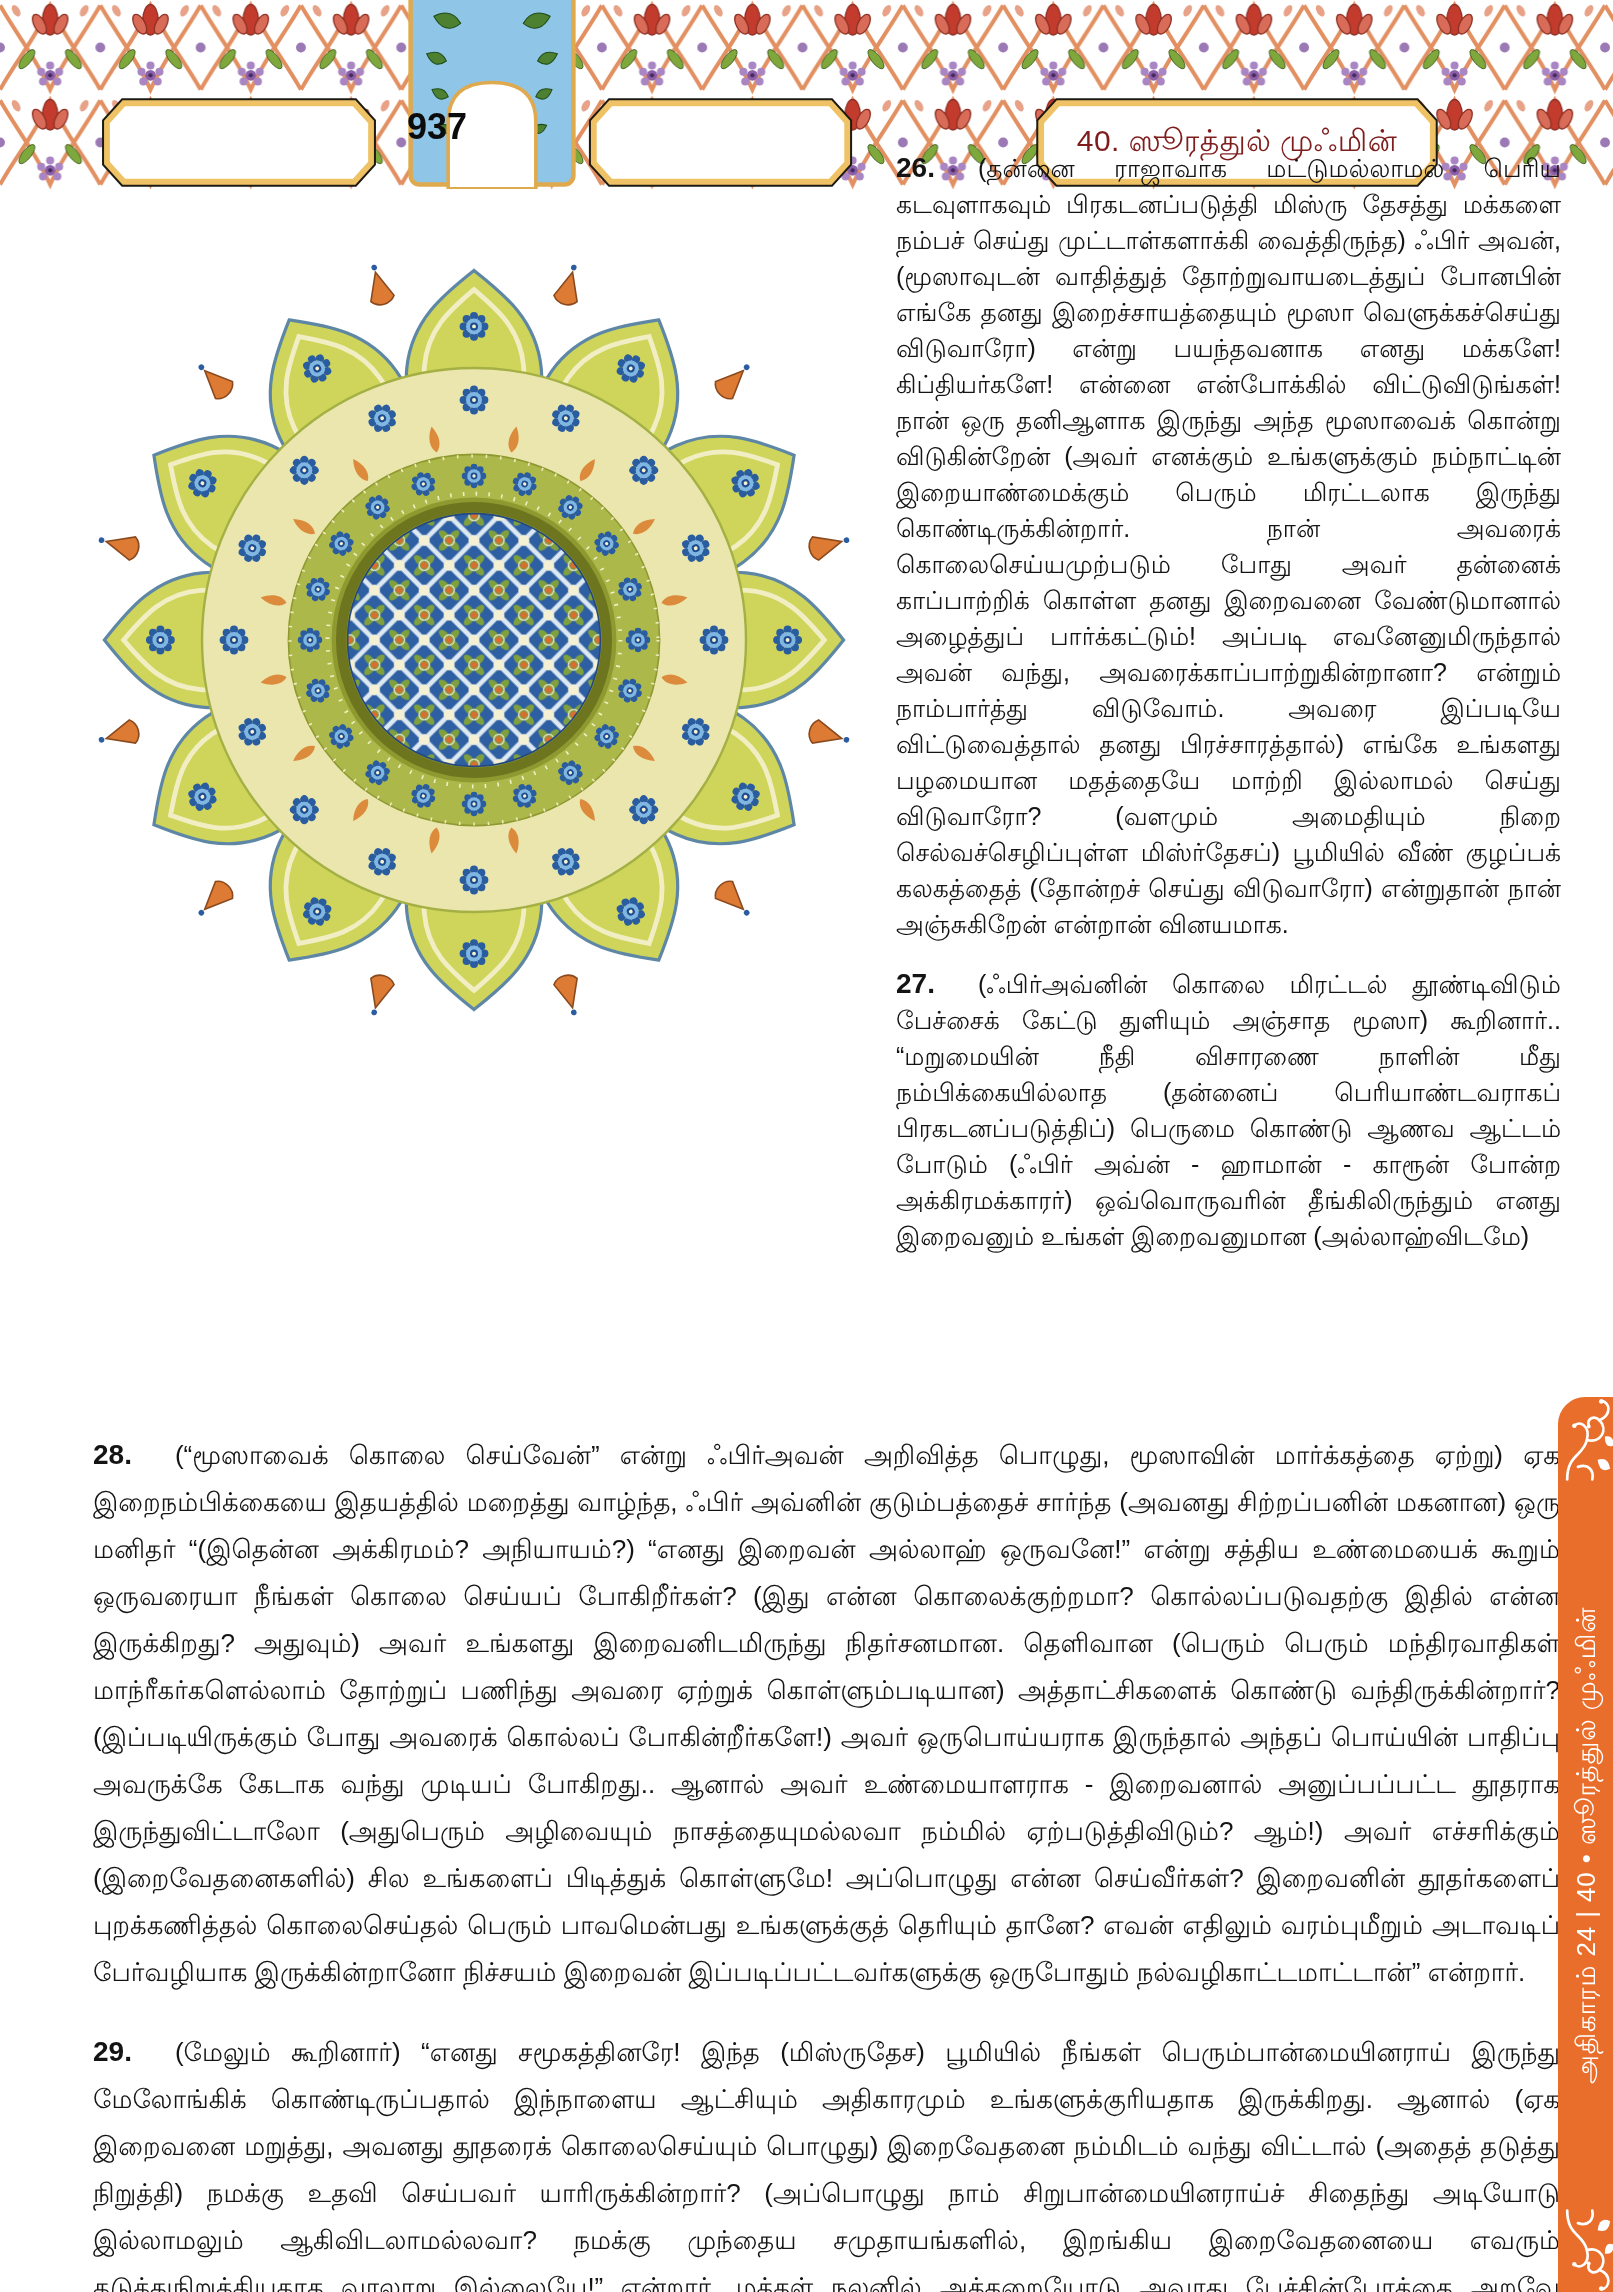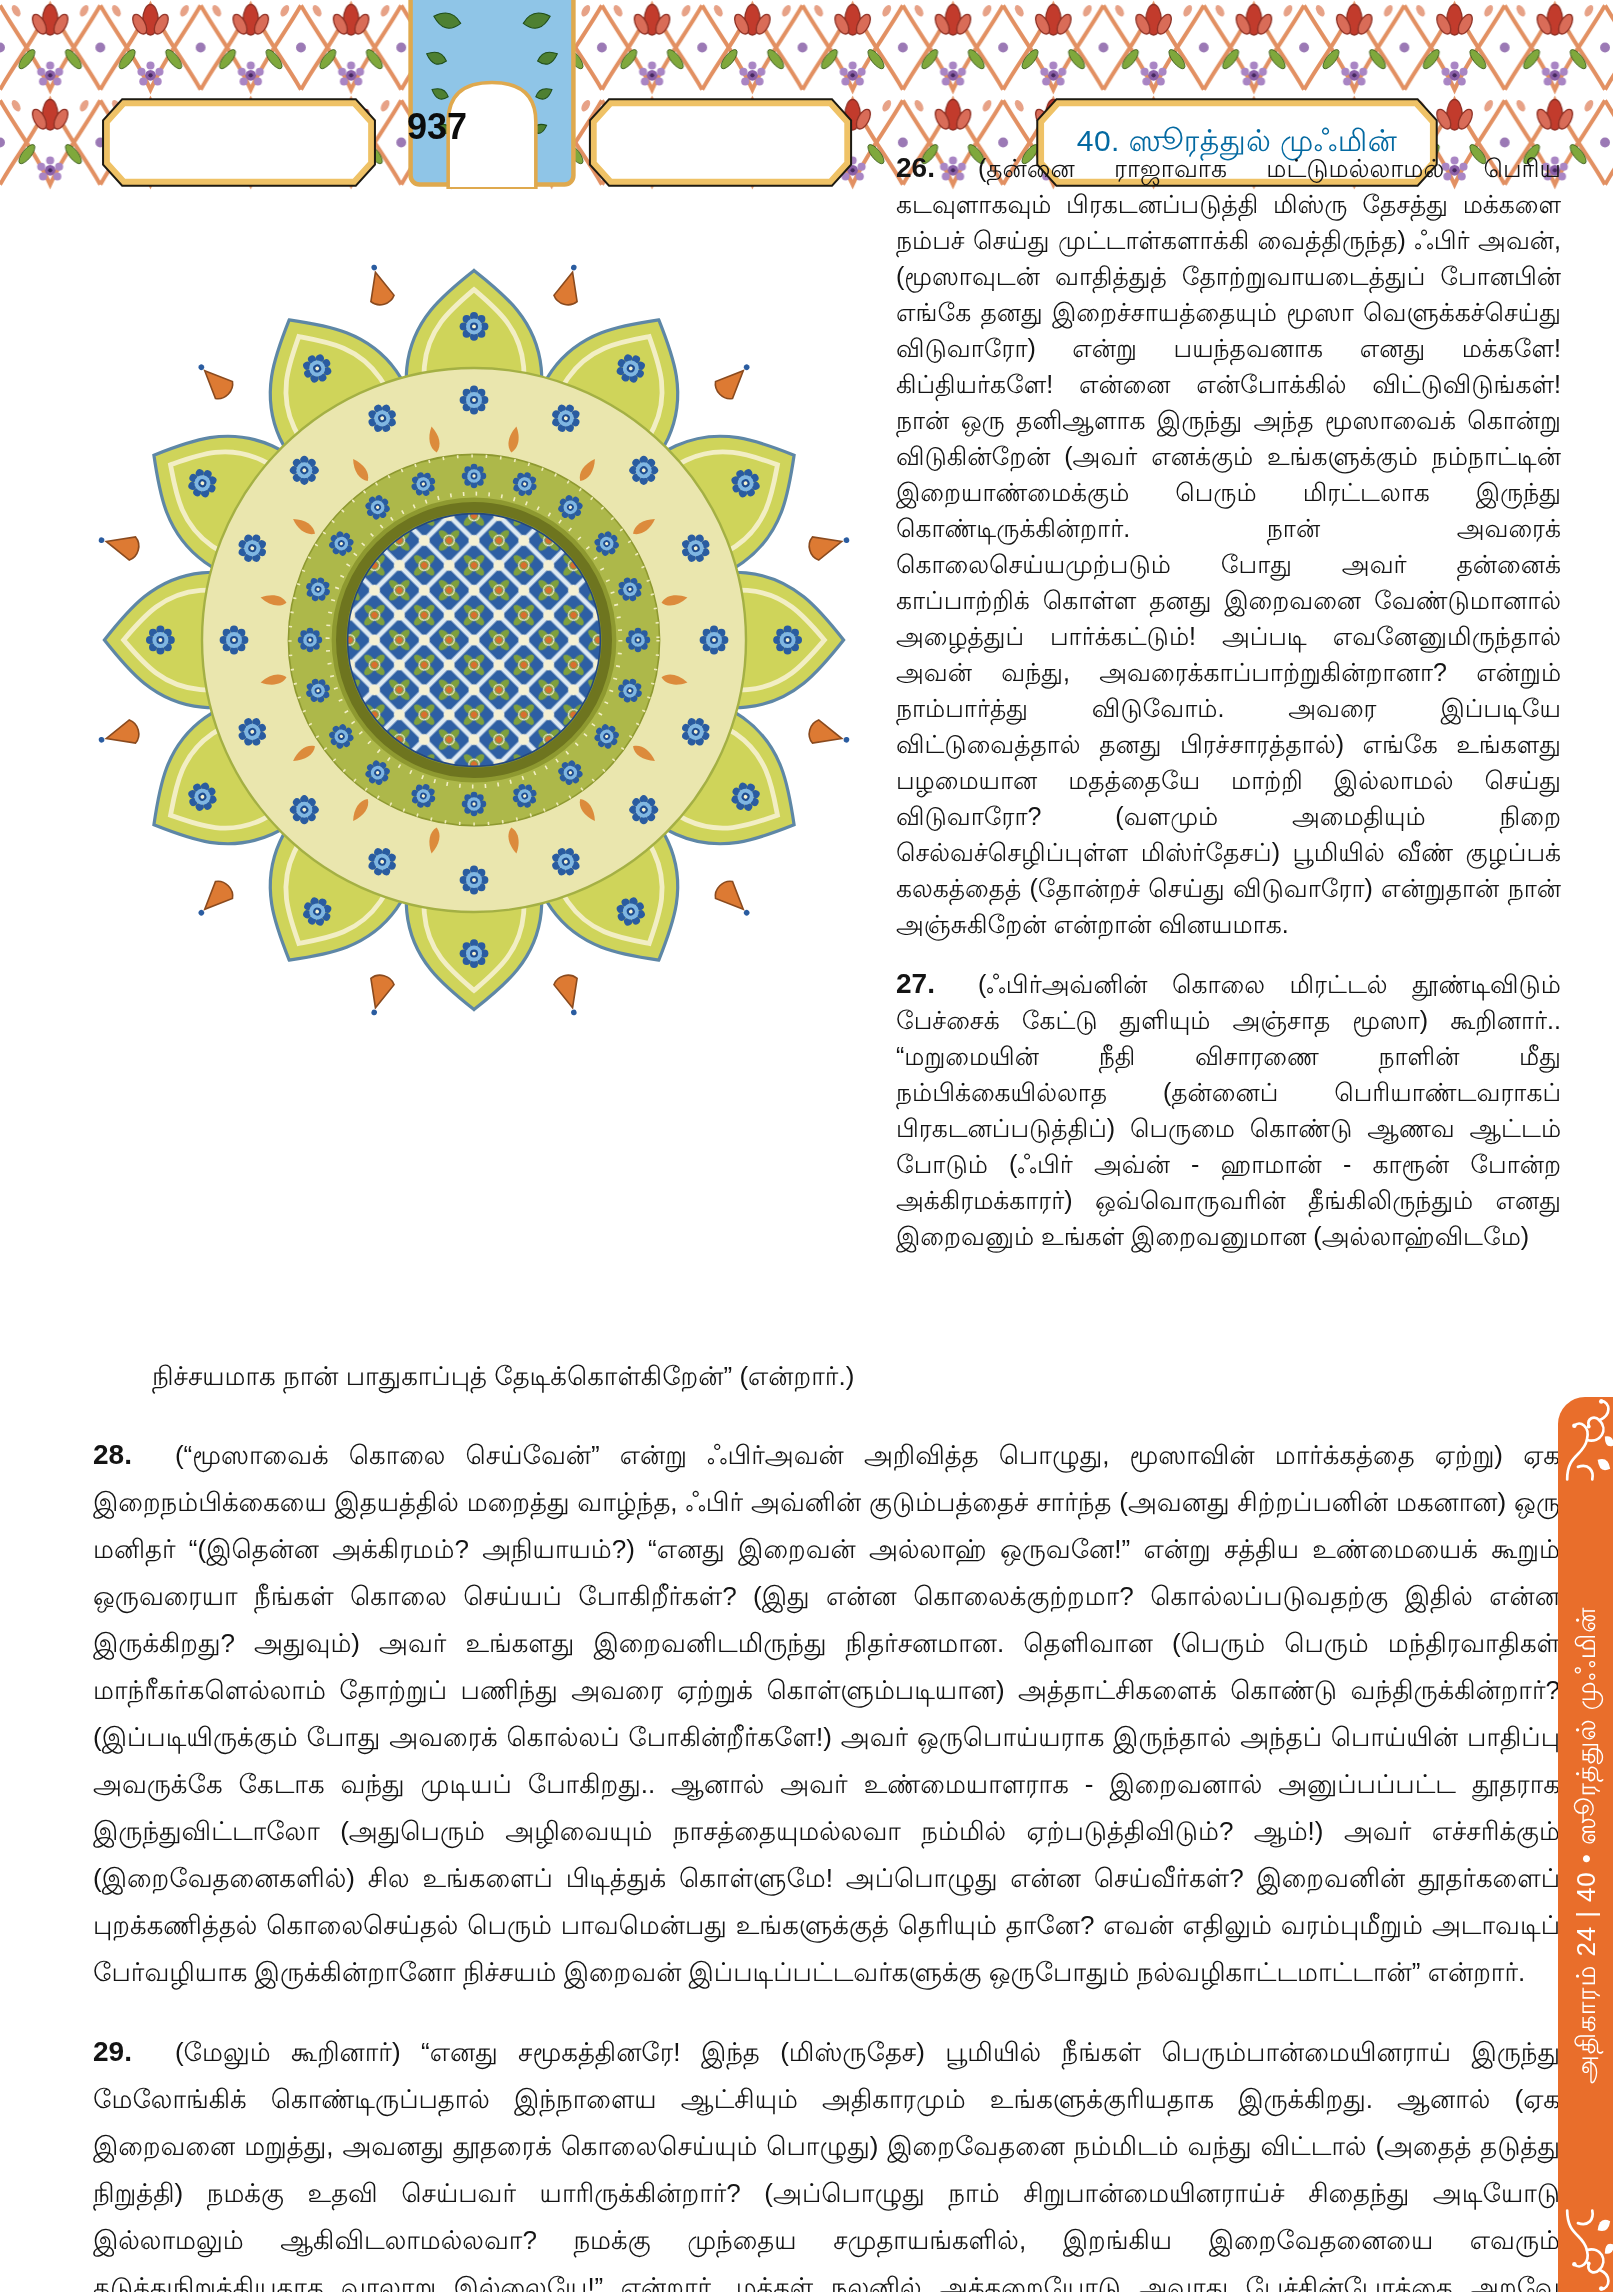--- a/index.html
+++ b/index.html
@@ -6,21 +6,21 @@
   .page{position:relative;width:1614px;height:2293px;background:#ffffff;overflow:hidden;
         font-family:"Liberation Sans","DejaVu Sans",sans-serif;color:#141414;}
 
   
   .top-border{position:absolute;left:0;top:0;width:1614px;height:190px;}
 
   
   .cart{position:absolute;top:97px;height:91px;}
   .cart svg{display:block;}
   .cart .cart-label{position:absolute;inset:0;display:flex;align-items:center;justify-content:center;
-        font-size:30px;color:#0369a1;letter-spacing:0.4px;white-space:nowrap;}
+        font-size:30px;color:#7f1d1d;letter-spacing:0.4px;white-space:nowrap;}
   .cart-left{left:100px;width:278px;}
   .cart-mid{left:587px;width:267px;}
   .cart-title{left:1034px;width:406px;}
 
   
   .num-panel{position:absolute;left:407px;top:0;width:170px;height:189px;}
   .num-panel svg{display:block;}
   .pnum{position:absolute;left:0;right:0;top:106px;text-align:left;
         font-size:36px;font-weight:bold;color:#0c0c0c;}
 
@@ -281,21 +281,20 @@
       <circle r="158" fill="url(#ctile)"></circle>
       <circle r="158" fill="none" stroke="#24487F" stroke-width="2"></circle>
     </svg>
   </div>
 
   <div class="col-text">
     <p class="para"><span class="pn">26.</span><span>(தன்னை ராஜாவாக மட்டுமல்லாமல் பெரிய கடவுளாகவும் பிரகடனப்படுத்தி மிஸ்ரு தேசத்து மக்களை நம்பச் செய்து முட்டாள்களாக்கி வைத்திருந்த) ஃபிர் அவன், (மூஸாவுடன் வாதித்துத் தோற்றுவாயடைத்துப் போனபின் எங்கே தனது இறைச்சாயத்தையும் மூஸா வெளுக்கச்செய்து விடுவாரோ) என்று பயந்தவனாக எனது மக்களே! கிப்தியர்களே! என்னை என்போக்கில் விட்டுவிடுங்கள்! நான் ஒரு தனிஆளாக இருந்து அந்த மூஸாவைக் கொன்று விடுகின்றேன் (அவர் எனக்கும் உங்களுக்கும் நம்நாட்டின் இறையாண்மைக்கும் பெரும் மிரட்டலாக இருந்து கொண்டிருக்கின்றார். நான் அவரைக் கொலைசெய்யமுற்படும் போது அவர் தன்னைக் காப்பாற்றிக் கொள்ள தனது இறைவனை வேண்டுமானால் அழைத்துப் பார்க்கட்டும்! அப்படி எவனேனுமிருந்தால் அவன் வந்து, அவரைக்காப்பாற்றுகின்றானா? என்றும் நாம்பார்த்து விடுவோம். அவரை இப்படியே விட்டுவைத்தால் தனது பிரச்சாரத்தால்) எங்கே உங்களது பழமையான மதத்தையே மாற்றி இல்லாமல் செய்து விடுவாரோ? (வளமும் அமைதியும் நிறை செல்வச்செழிப்புள்ள மிஸ்ர்தேசப்) பூமியில் வீண் குழப்பக் கலகத்தைத் (தோன்றச் செய்து விடுவாரோ) என்றுதான் நான் அஞ்சுகிறேன் என்றான் வினயமாக.</span></p>
     <p class="para p27"><span class="pn">27.</span><span>(ஃபிர்அவ்னின் கொலை மிரட்டல் தூண்டிவிடும் பேச்சைக் கேட்டு துளியும் அஞ்சாத மூஸா) கூறினார்.. “மறுமையின் நீதி விசாரணை நாளின் மீது நம்பிக்கையில்லாத (தன்னைப் பெரியாண்டவராகப் பிரகடனப்படுத்திப்) பெருமை கொண்டு ஆணவ ஆட்டம் போடும் (ஃபிர் அவ்ன் - ஹாமான் - காரூன் போன்ற அக்கிரமக்காரர்) ஒவ்வொருவரின் தீங்கிலிருந்தும் எனது இறைவனும் உங்கள் இறைவனுமான (அல்லாஹ்விடமே)</span></p>
   </div>
 
-  <div class="cont-line">நிச்சயமாக நான் பாதுகாப்புத் தேடிக்கொள்கிறேன்” (என்றார்.)</div>
 
   <div class="body-block">
     <p class="bpara"><span class="pn">28.</span><span>(“மூஸாவைக் கொலை செய்வேன்” என்று ஃபிர்அவன் அறிவித்த பொழுது, மூஸாவின் மார்க்கத்தை ஏற்று) ஏக இறைநம்பிக்கையை இதயத்தில் மறைத்து வாழ்ந்த, ஃபிர் அவ்னின் குடும்பத்தைச் சார்ந்த (அவனது சிற்றப்பனின் மகனான) ஒரு மனிதர் “(இதென்ன அக்கிரமம்? அநியாயம்?) “எனது இறைவன் அல்லாஹ் ஒருவனே!” என்று சத்திய உண்மையைக் கூறும் ஒருவரையா நீங்கள் கொலை செய்யப் போகிறீர்கள்? (இது என்ன கொலைக்குற்றமா? கொல்லப்படுவதற்கு இதில் என்ன இருக்கிறது? அதுவும்) அவர் உங்களது இறைவனிடமிருந்து நிதர்சனமான. தெளிவான (பெரும் பெரும் மந்திரவாதிகள் மாந்ரீகர்களெல்லாம் தோற்றுப் பணிந்து அவரை ஏற்றுக் கொள்ளும்படியான) அத்தாட்சிகளைக் கொண்டு வந்திருக்கின்றார்? (இப்படியிருக்கும் போது அவரைக் கொல்லப் போகின்றீர்களே!) அவர் ஒருபொய்யராக இருந்தால் அந்தப் பொய்யின் பாதிப்பு அவருக்கே கேடாக வந்து முடியப் போகிறது.. ஆனால் அவர் உண்மையாளராக - இறைவனால் அனுப்பப்பட்ட தூதராக இருந்துவிட்டாலோ (அதுபெரும் அழிவையும் நாசத்தையுமல்லவா நம்மில் ஏற்படுத்திவிடும்? ஆம்!) அவர் எச்சரிக்கும் (இறைவேதனைகளில்) சில உங்களைப் பிடித்துக் கொள்ளுமே! அப்பொழுது என்ன செய்வீர்கள்? இறைவனின் தூதர்களைப் புறக்கணித்தல் கொலைசெய்தல் பெரும் பாவமென்பது உங்களுக்குத் தெரியும் தானே? எவன் எதிலும் வரம்புமீறும் அடாவடிப் பேர்வழியாக இருக்கின்றானோ நிச்சயம் இறைவன் இப்படிப்பட்டவர்களுக்கு ஒருபோதும் நல்வழிகாட்டமாட்டான்” என்றார்.</span></p>
     <p class="bpara p29"><span class="pn">29.</span><span>(மேலும் கூறினார்) “எனது சமூகத்தினரே! இந்த (மிஸ்ருதேச) பூமியில் நீங்கள் பெரும்பான்மையினராய் இருந்து மேலோங்கிக் கொண்டிருப்பதால் இந்நாளைய ஆட்சியும் அதிகாரமும் உங்களுக்குரியதாக இருக்கிறது. ஆனால் (ஏக இறைவனை மறுத்து, அவனது தூதரைக் கொலைசெய்யும் பொழுது) இறைவேதனை நம்மிடம் வந்து விட்டால் (அதைத் தடுத்து நிறுத்தி) நமக்கு உதவி செய்பவர் யாரிருக்கின்றார்? (அப்பொழுது நாம் சிறுபான்மையினராய்ச் சிதைந்து அடியோடு இல்லாமலும் ஆகிவிடலாமல்லவா? நமக்கு முந்தைய சமுதாயங்களில், இறங்கிய இறைவேதனையை எவரும் தடுத்துநிறுத்தியதாக வரலாறு இல்லையே!” என்றார். மக்கள் நலனில் அக்கறையோடு அவரது பேச்சின்போக்கை அறவே விரும்பாத அதே நேரத்தில், அவர், தனது நெருங்கிய உறவினராக</span></p>
   </div>
 
   <div class="sidebar" style="background:#E96E2B;">
     <svg class="flourish" width="56" height="86" viewBox="0 0 62 96">
       <g stroke="#ffffff" stroke-width="3" fill="none" stroke-linecap="round">
         <path d="M10,92 C10,64 28,66 32,48 C36,32 24,26 18,32"></path>

